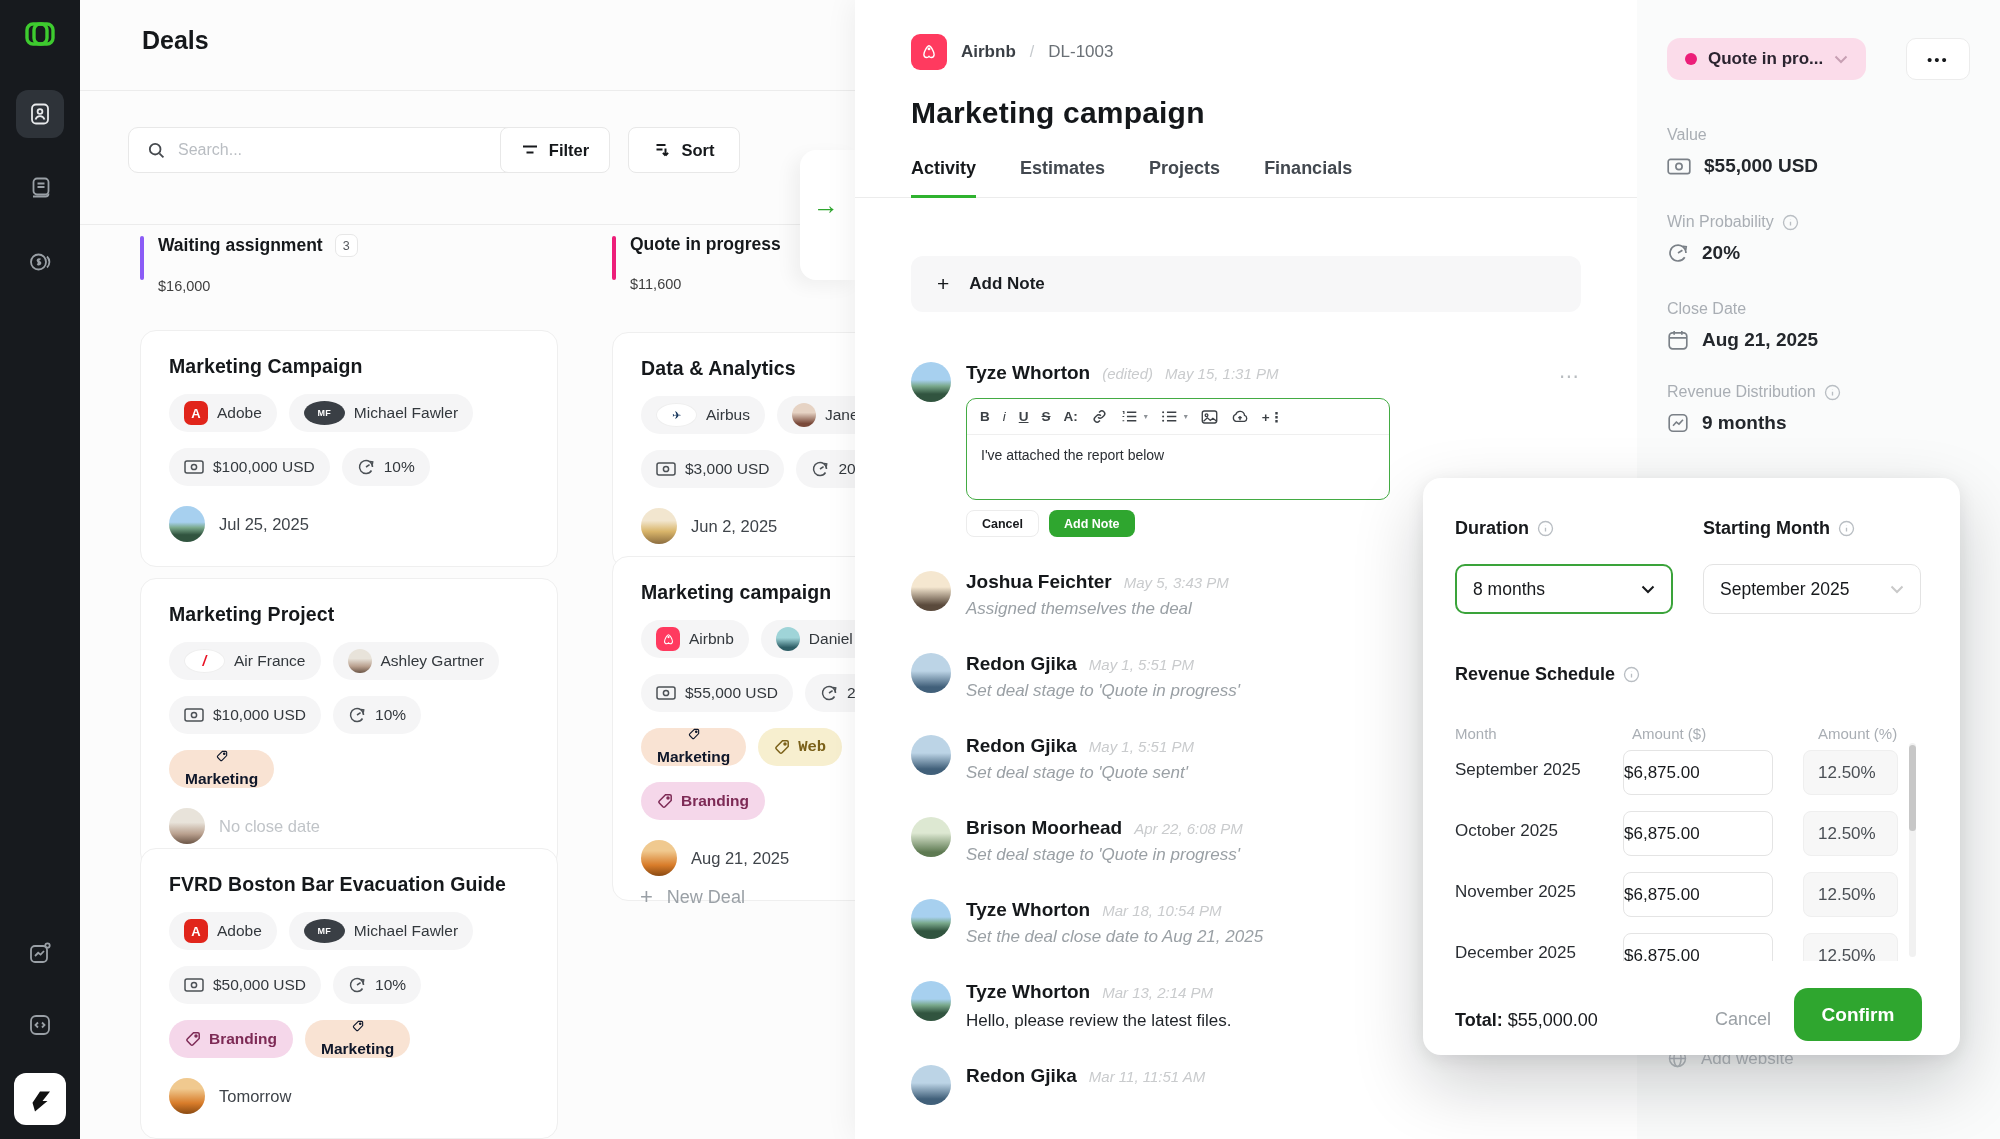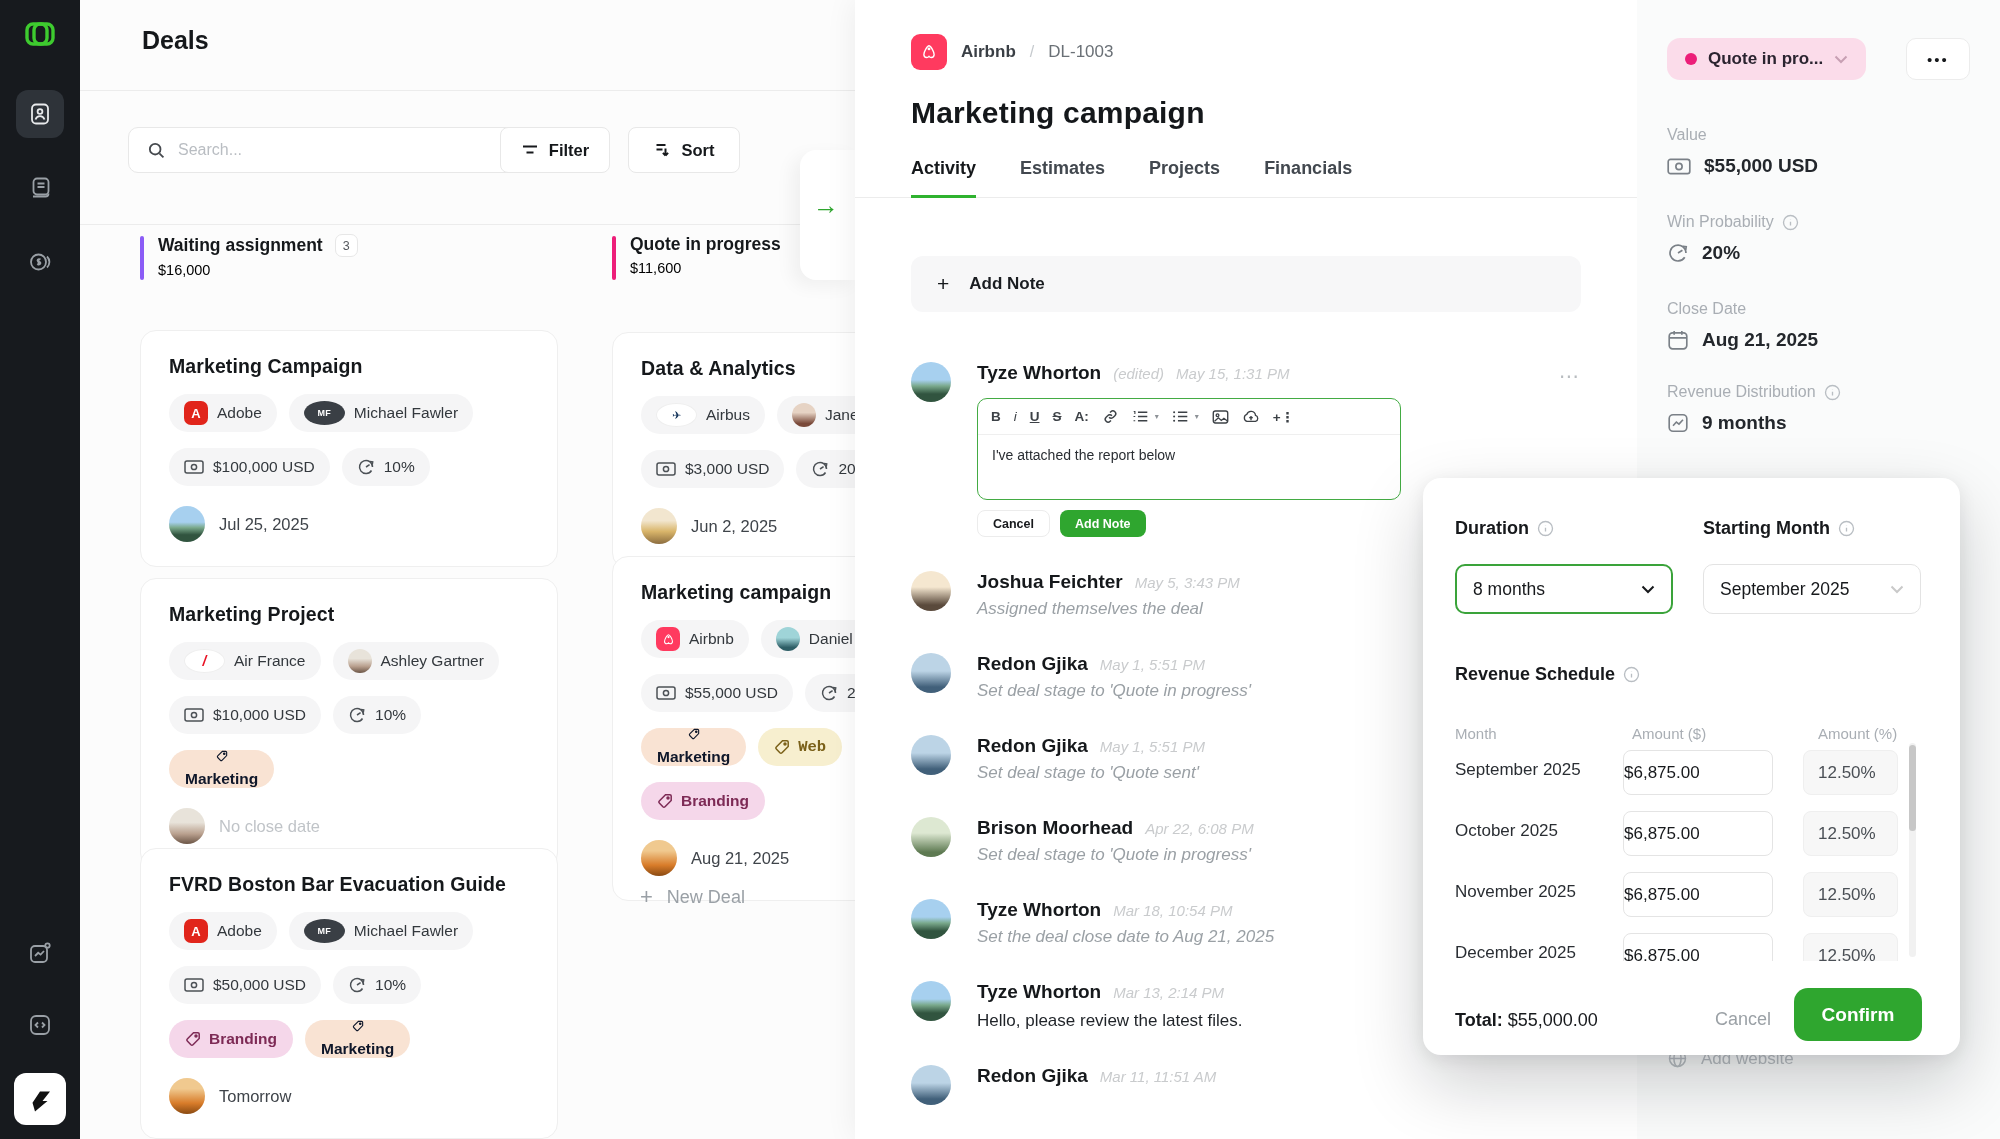--- a/index.html
+++ b/index.html
@@ -26,21 +26,21 @@
   .filter-btn { left:420px; width:110px; }
   .sort-btn { left:548px; width:112px; }
 
   .col-head { position:absolute; top:234px; display:flex; gap:14px; }
   .col-head .bar { width:4px; height:44px; border-radius:2px; margin-top:2px; }
   .col1-head { left:60px; } .col2-head { left:532px; }
   .bar-purple { background:#8b5cf6; } .bar-pink { background:#ed1e79; }
   .col-name-row { display:flex; align-items:center; gap:12px; }
   .col-name { font-size:17.5px; font-weight:700; color:#15181b; }
   .col-count { min-width:23px; height:23px; border:1px solid #e7e7e7; background:#fff; border-radius:7px; font-size:12.5px; color:#55595e; display:flex; align-items:center; justify-content:center; padding:0 5px; }
-  .col-total { margin-top:5px; font-size:14.5px; color:#000000; }
+  .col-total { margin-top:21px; font-size:14.5px; color:#404040; }
 
   .card { position:absolute; width:418px; background:#fff; border:1px solid #efefef; border-radius:16px; padding:24px 28px; }
   .card h3 { font-size:19.5px; font-weight:700; color:#15181b; letter-spacing:.1px; }
   .prow { display:flex; gap:12px; margin-top:16px; flex-wrap:nowrap; }
   .pill { display:inline-flex; align-items:center; gap:9px; height:38px; padding:0 15px; background:#f5f5f6; border-radius:19px; font-size:15.5px; color:#33383d; font-weight:500; white-space:nowrap; }
   .logo-sq { width:24px; height:24px; border-radius:7px; display:flex; align-items:center; justify-content:center; flex:0 0 auto; }
   .logo-adobe { background:#e1251b; color:#fff; font-size:13px; font-weight:700; }
   .logo-airbnb { background:#ff3a5f; }
   .chip-round { width:41px; height:24px; border-radius:50%; display:flex; align-items:center; justify-content:center; flex:0 0 auto; }
   .chip-mf { background:#3a3f45; color:#fff; font-size:9px; font-weight:700; letter-spacing:.3px; }
@@ -80,21 +80,21 @@
   .crumb-sep { font-size:16px; color:#c5c9cd; }
   .crumb-id { font-size:17px; color:#6a7076; }
   .d-title { margin-top:26px; font-size:30px; font-weight:800; color:#14171a; letter-spacing:.2px; }
   .tabs-wrap { margin:28px -56px 0; padding:0 56px; border-bottom:1px solid #ececec; display:flex; gap:44px; }
   .tab { padding-bottom:16px; font-size:18px; font-weight:600; color:#42484f; }
   .tab.active { color:#15181b; font-weight:700; border-bottom:3px solid #2fb22f; margin-bottom:-1px; }
   .addnote { margin-top:58px; height:56px; background:#f7f7f8; border-radius:12px; display:flex; align-items:center; gap:20px; padding:0 26px; }
   .addnote .plus { font-size:21px; color:#15181b; }
   .addnote-label { font-size:17px; font-weight:600; color:#1a1d21; }
 
-  .entry { display:flex; gap:26px; margin-top:34px; position:relative; }
+  .entry { display:flex; gap:15px; margin-top:34px; position:relative; }
   .entry.first { margin-top:50px; }
   .e-body { flex:1; min-width:0; }
   .e-head { display:flex; align-items:baseline; gap:12px; }
   .e-name { font-size:19px; font-weight:700; color:#15181b; }
   .e-edited, .e-time { font-size:15px; font-style:italic; color:#c9cbcd; }
   .e-action { margin-top:6px; font-size:17px; font-style:italic; color:#9aa0a5; }
   .e-msg { margin-top:8px; font-size:17px; color:#1f2328; }
   .e-dots { position:absolute; right:0; top:2px; color:#b8bcc0; font-size:20px; letter-spacing:2px; }
 
   .editor { margin-top:14px; width:424px; border:1.6px solid #43ab43; border-radius:10px; background:#fff; }

